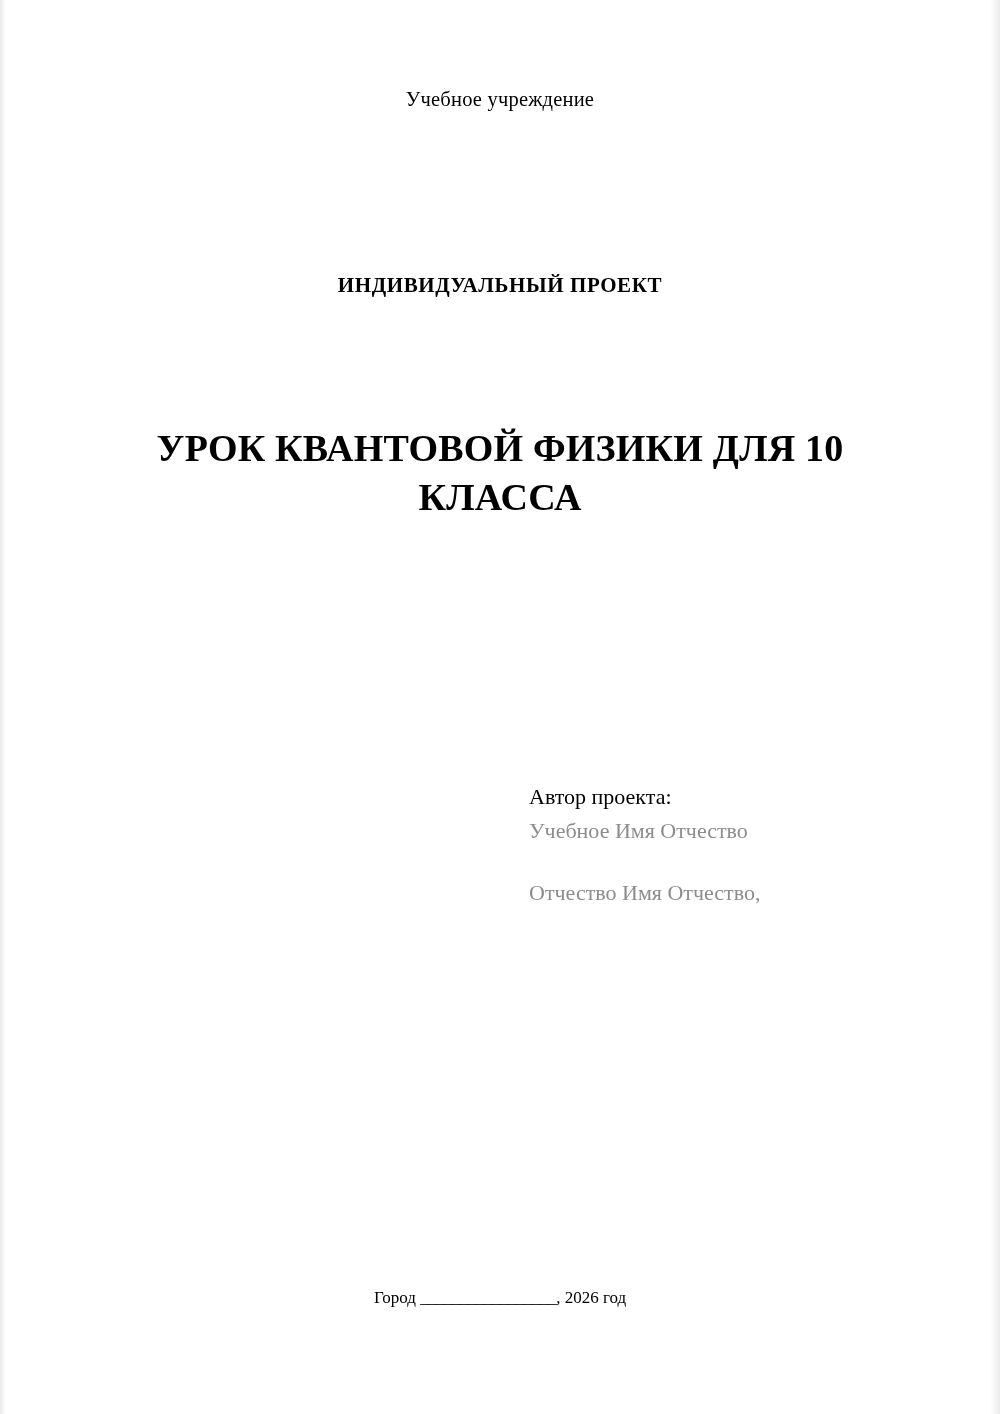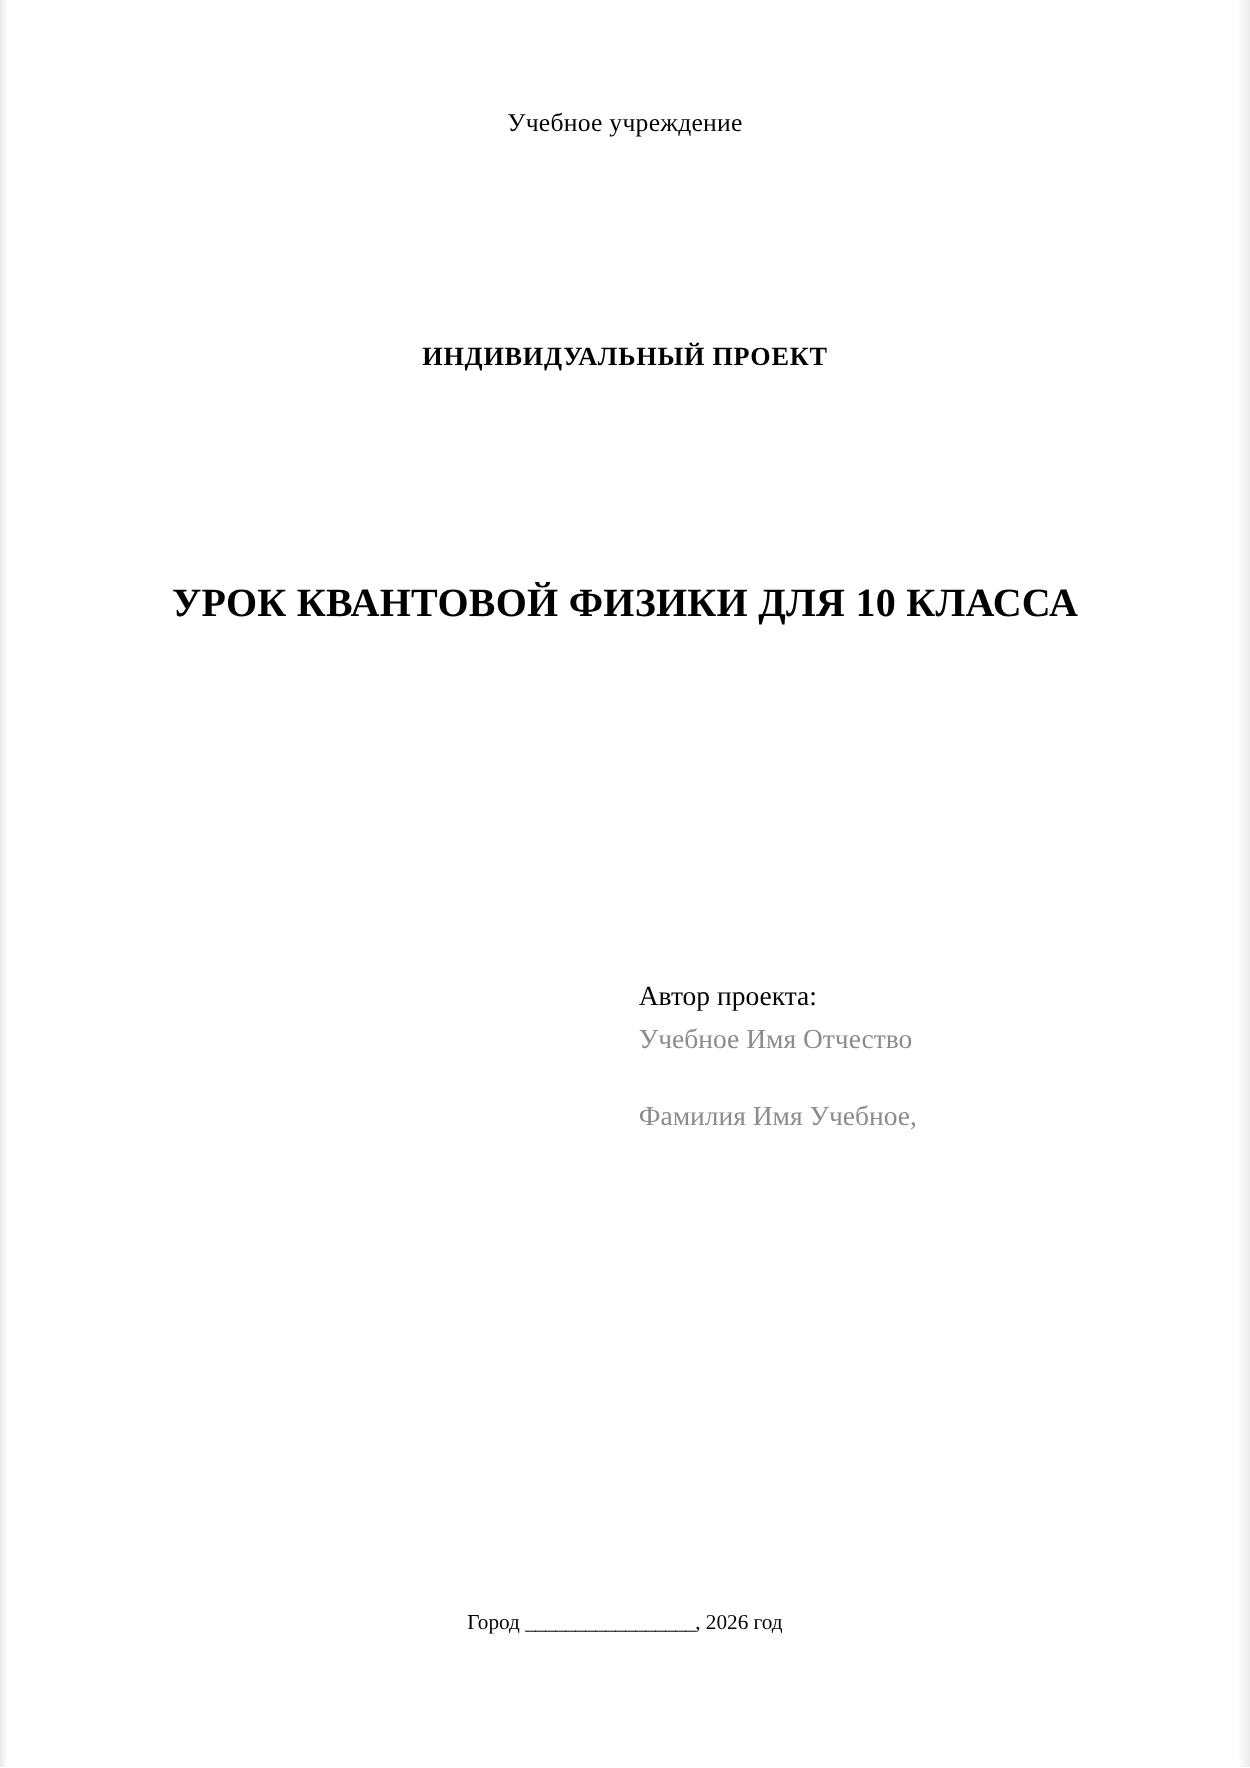--- a/index.html
+++ b/index.html
@@ -61,30 +61,29 @@
     letter-spacing: 0.6px;
   }
 
   .doc-title {
     position: absolute;
     top: 424px;
     left: 110px;
     width: 780px;
     text-align: center;
     font-weight: bold;
-    font-size: 32px;
+    font-size: 38px;
     line-height: 1.28;
     letter-spacing: 0.2px;
-    margin-top: 38px;
   }
 
   .authors {
     position: absolute;
     top: 786px;
-    left: 511px;
+    left: 529px;
     width: 400px;
     font-size: 22px;
     line-height: 1.0;
   }
   .author-label {
     font-size: 22px;
     color: #000000;
     margin: 0 0 12px 0;
   }
   .author-value {
@@ -121,20 +120,20 @@
   <div class="doc-type">ИНДИВИДУАЛЬНЫЙ ПРОЕКТ</div>
 
   <div class="doc-title">УРОК КВАНТОВОЙ ФИЗИКИ ДЛЯ 10 КЛАССА</div>
 
   <div class="authors">
     <p class="author-label">Автор проекта:</p>
     <p class="author-value">Учебное Имя Отчество</p>
 
     <div class="block-gap"></div>
 
-    <p class="author-value value-line">Фамилия Имя Учебное,</p>
+    <p class="author-value value-line">Отчество Имя Отчество,</p>
   </div>
 
   <div class="footer">
     <span>Город</span><span> </span><span class="blank">_________________</span><span>, 2026 год</span>
   </div>
 
 </div>
 
 </body></html>

